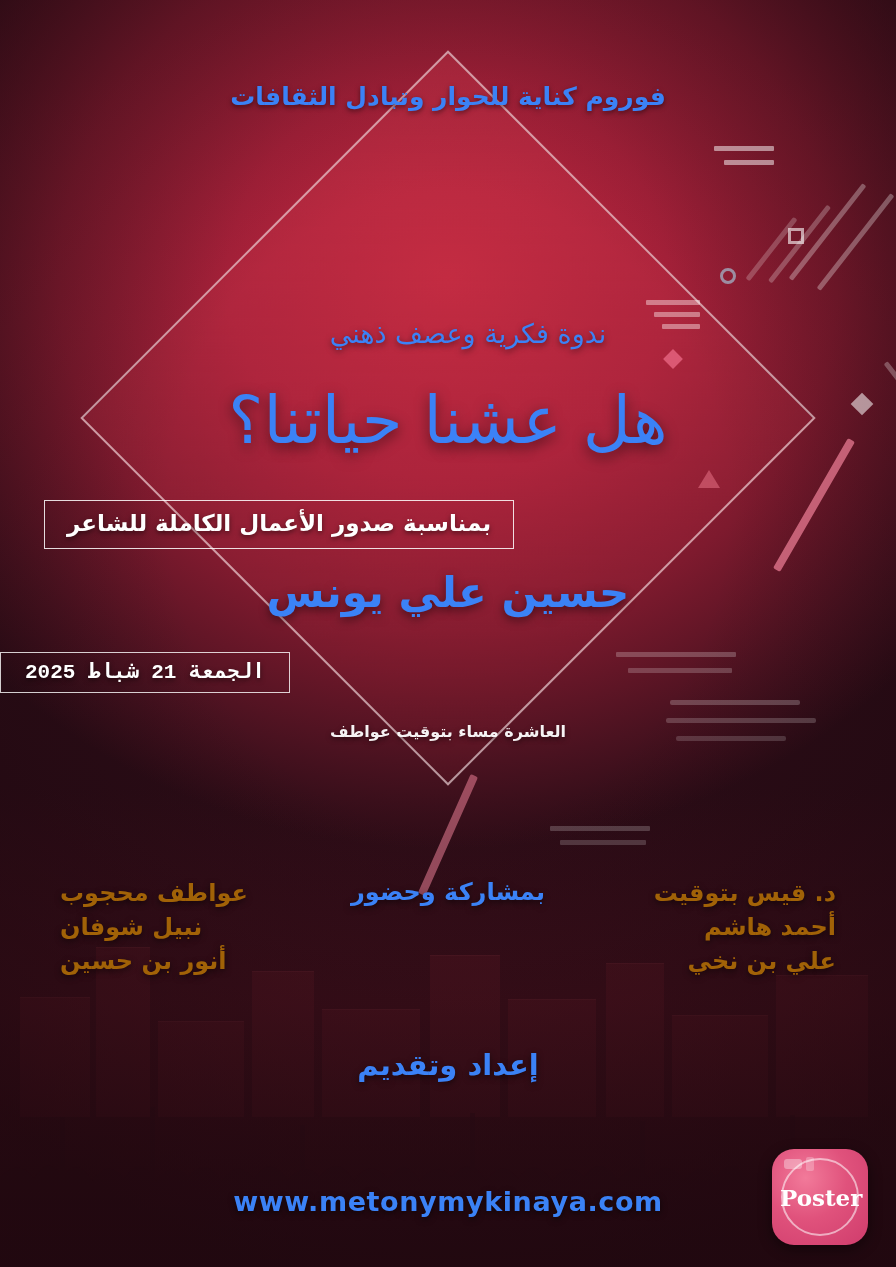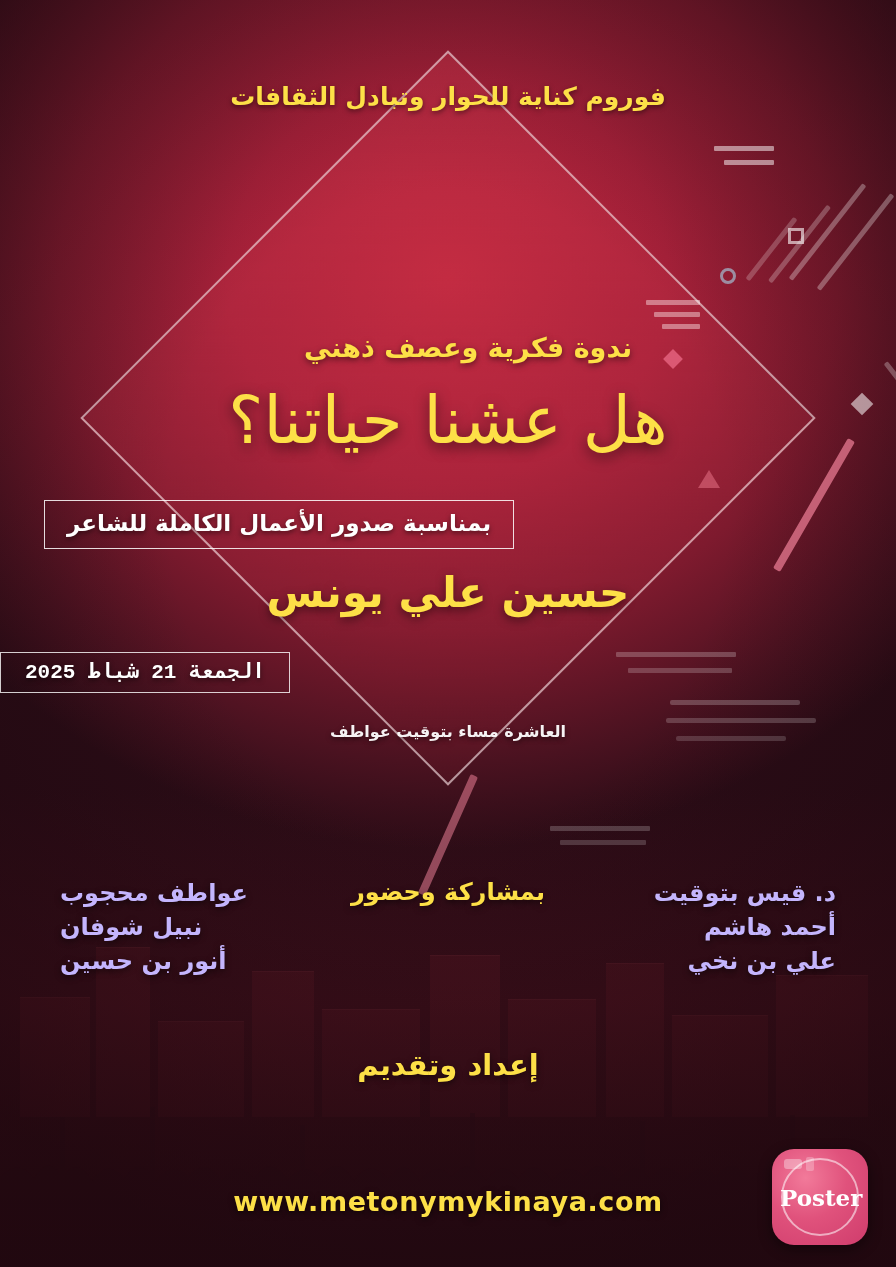--- a/index.html
+++ b/index.html
@@ -61,32 +61,32 @@
   .circ { position: absolute; border-radius: 50%; border: 3px solid rgba(90,190,200,.75); }
   .sq { position: absolute; }
   .tri {
     position: absolute; width: 0; height: 0;
     border-left: 11px solid transparent; border-right: 11px solid transparent;
     border-bottom: 18px solid rgba(150,170,200,.7);
   }
   .ladder { position: absolute; }
   .ladder i { position: absolute; display:block; background: rgba(255,255,255,.5); height: 5px; border-radius: 1px; }
   
-  .txt { position: absolute; color: #fde047; text-align: center; width: 100%; left: 0; }
+  .txt { position: absolute; color: #3b82f6; text-align: center; width: 100%; left: 0; }
   .header-line {
     top: 82px;
     font-size: 25px;
     font-weight: 700;
     letter-spacing: .2px;
     text-shadow: 0 2px 5px rgba(0,0,0,.5);
   }
   .sub-kicker {
-    top: 332px;
+    top: 318px;
     font-size: 27px;
-    font-weight: 700;
+    font-weight: 400;
     text-shadow: 0 2px 6px rgba(0,0,0,.55);
     padding-left: 40px;
   }
   .main-title {
     top: 382px;
     font-size: 66px;
     font-weight: 400;
     letter-spacing: 1px;
     text-shadow: 0 4px 14px rgba(0,0,0,.55);
   }
@@ -127,21 +127,21 @@
     font-weight: 700;
     text-shadow: 0 2px 6px rgba(0,0,0,.55);
   }
   .guests {
     position: absolute;
     top: 876px;
     font-size: 24px;
     font-weight: 700;
     line-height: 1.42;
     text-shadow: 0 2px 6px rgba(0,0,0,.55);
-    color: #c4b5fd;
+    color: #a16207;
   }
   .guests.right { right: 60px; text-align: right; }
   .guests.left { left: 60px; text-align: left; }
   .presenter-label {
     top: 1048px;
     font-size: 29px;
     font-weight: 700;
     text-shadow: 0 2px 6px rgba(0,0,0,.55);
   }
   .presenter-name {

